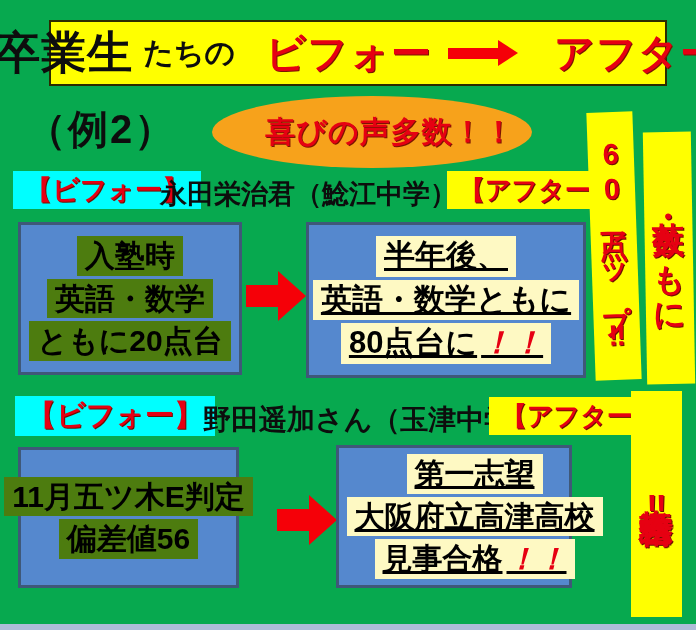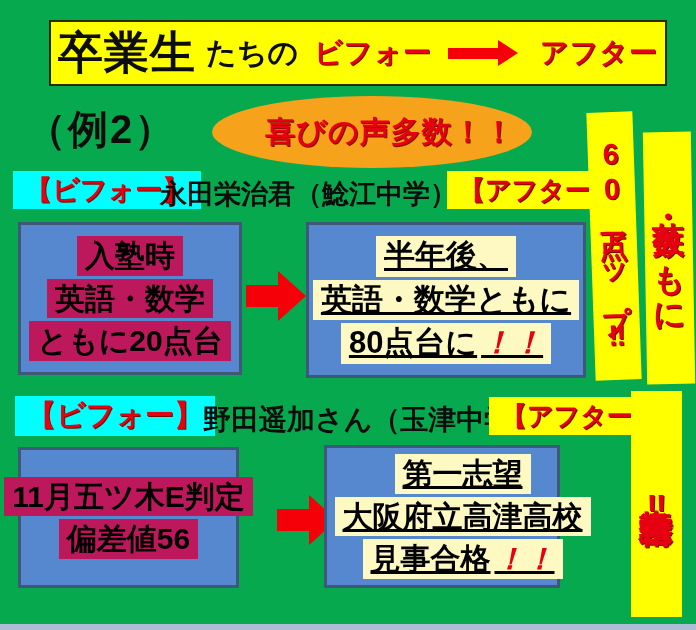--- a/index.html
+++ b/index.html
@@ -15,22 +15,22 @@
   }
   
   .top-banner{
     position:absolute;left:49px;top:20px;width:614px;height:62px;
     background:#FFFF00;border:2px solid #2b2b00;
     display:flex;align-items:center;justify-content:center;gap:10px;
     white-space:nowrap;
   }
   .title-main{font-size:45px;font-weight:bold;color:#0d0d0d;letter-spacing:1px;}
   .title-sub{font-size:30px;font-weight:bold;color:#0d0d0d;}
-  .title-red{font-size:28px;font-weight:bold;color:#E60012;
-    text-shadow:1px 1px 0 #7a1500;letter-spacing:1px;margin-left:6px;font-family:Liberation Serif, serif;}
+  .title-red{font-size:40px;font-weight:bold;color:#E60012;
+    text-shadow:1px 1px 0 #7a1500;letter-spacing:1px;margin-left:20px;font-family:Liberation Serif, serif;}
   .h-arrow{display:inline-flex;align-items:center;margin:0 6px;}
   .h-arrow-bar{width:50px;height:11px;background:#F50008;}
   .h-arrow-head{width:0;height:0;border-left:20px solid #F50008;
     border-top:13px solid transparent;border-bottom:13px solid transparent;}
   
   .example-label{
     position:absolute;left:26px;top:102px;
     font-size:40px;font-weight:bold;color:#0d0d0d;letter-spacing:2px;
   }
   .joy-badge{
@@ -57,21 +57,21 @@
   .blue-box{
     position:absolute;background:#5588CE;border:3px solid #3F5878;
     box-sizing:border-box;
     display:flex;flex-direction:column;align-items:center;justify-content:center;
     gap:3px;
   }
   .hl{
     font-weight:bold;color:#000;padding:1px 8px;line-height:1.25;
     white-space:nowrap;
   }
-  .hl.cyan{background:#be185d;}
+  .hl.cyan{background:#4d7c0f;}
   .hl.yellow{background:#fef9c3;text-decoration:underline;}
   .excl{color:#E60012;font-style:italic;font-weight:bold;margin-left:4px;}
   
   .block-arrow{position:absolute;display:flex;align-items:center;}
   .block-arrow .bar{width:32px;height:22px;background:#F50008;}
   .block-arrow .head{width:0;height:0;border-left:28px solid #F50008;
     border-top:25px solid transparent;border-bottom:25px solid transparent;}
   
   .v-banner{
     position:absolute;background:#FFFF00;
@@ -101,21 +101,21 @@
   .box-1 .hl{font-size:30px;}
   .arrow-1{left:246px;top:271px;}
   .box-2{left:306px;top:222px;width:280px;height:156px;}
   .box-2 .hl{font-size:31px;}
   .tag-before-2{left:15px;top:396px;font-size:29px;height:40px;}
   .name-2{left:203px;top:401px;font-size:28px;}
   .tag-after-2{left:489px;top:397px;font-size:26px;}
   .box-3{left:18px;top:447px;width:221px;height:141px;}
   .box-3 .hl{font-size:30px;}
   .arrow-2{left:277px;top:495px;}
-  .box-4{left:324px;top:445px;width:236px;height:143px;padding-left:41px;}
+  .box-4{left:336px;top:445px;width:236px;height:143px;padding-left:41px;}
   .box-4 .hl{font-size:30px;}
 </style>
 </head>
 <body>
 
 <div class="poster">
 
   <div class="top-banner">
     <span class="title-main">卒業生</span>
       <span class="title-sub">たちの</span>

